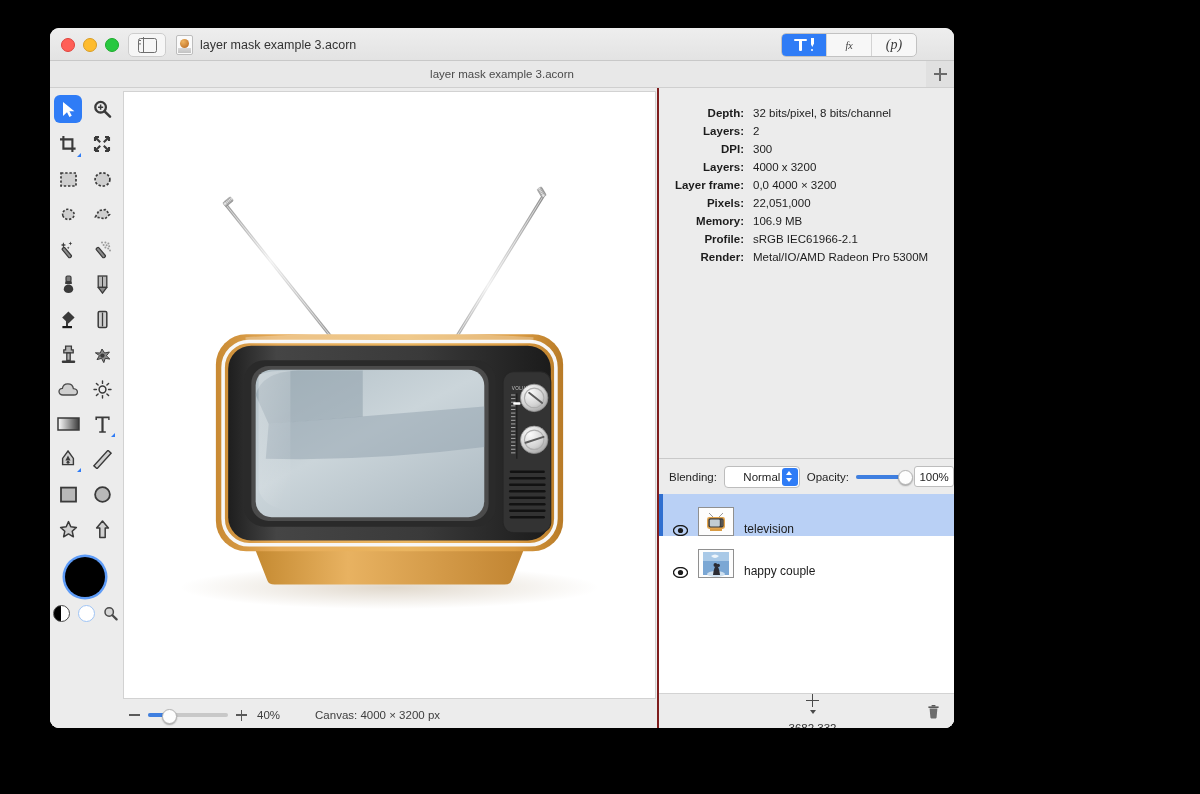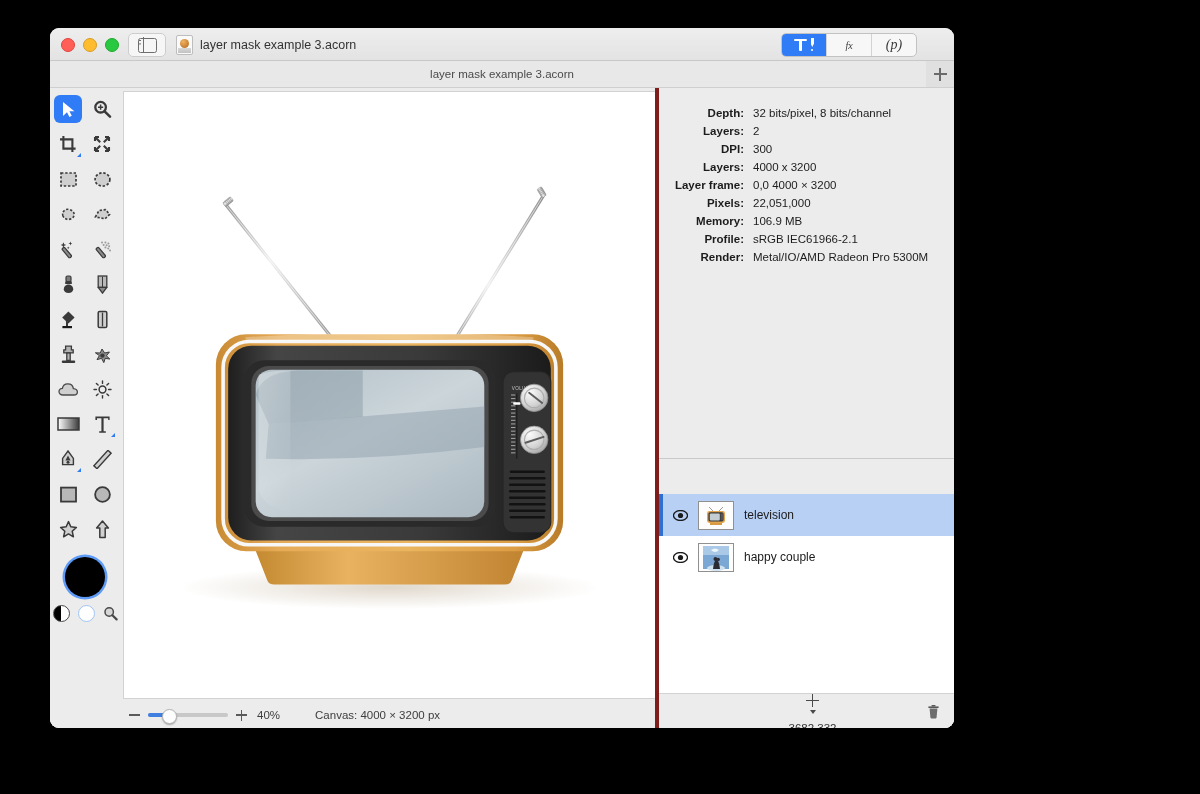--- a/index.html
+++ b/index.html
@@ -98,21 +98,21 @@
   .zknob{position:absolute;left:25%;top:-4.5px;width:13px;height:13px;margin-left:-6px;
      border-radius:50%;background:#fdfdfd;border:.5px solid #b4b4b4;box-shadow:0 1px 1.5px rgba(0,0,0,.3);}
   .zpct{margin-left:2px;}
   .cvsinfo{margin-left:27px;}
 
   
   .art{position:absolute;left:0;top:0;width:100%;height:100%;}
 
   
   .rpanel{position:absolute;right:0;top:0;width:295px;height:641px;background:#ececec;
-          border-left:4px solid #7f1d1d;}
+          border-left:2px solid #7f1d1d;}
   .info{padding:16px 20px 0 0;}
   .irow{display:flex;font-size:11.5px;line-height:18px;color:#1c1c1c;}
   .ilab{width:85px;text-align:right;font-weight:bold;flex:none;}
   .ival{padding-left:9px;}
 
   .divider{position:absolute;left:0;right:0;top:370px;height:1px;background:#c9c9c9;}
 
   .blendbar{position:absolute;left:0;right:0;top:371px;height:35px;background:#ececec;
      display:flex;align-items:center;padding-left:10px;gap:7px;font-size:11.5px;color:#232323;}
   .select{position:relative;width:82px;height:20px;background:#fff;border:1px solid #bdbdbd;
@@ -123,21 +123,21 @@
   .stepper:before{top:3.6px;border-bottom:4px solid #fff;}
   .stepper:after{bottom:3.6px;border-top:4px solid #fff;}
   .opsl{position:relative;width:57px;height:4px;background:#c8c8c8;border-radius:2px;}
   .opfill{position:absolute;left:0;top:0;height:4px;width:100%;background:#3f7fe0;border-radius:2px;}
   .opknob{position:absolute;right:-6px;top:-4.5px;width:13px;height:13px;border-radius:50%;
      background:#fdfdfd;border:.5px solid #b4b4b4;box-shadow:0 1px 1.5px rgba(0,0,0,.3);}
   .opfield{width:42px;height:19px;background:#fff;border:1px solid #bdbdbd;border-radius:3px;
      display:flex;align-items:center;justify-content:center;font-size:11.5px;}
 
   .layerlist{position:absolute;left:0;right:0;top:406px;bottom:35px;background:#fff;}
-  .layer{position:relative;height:42px;display:flex;align-items:center;gap:10px;padding-left:14px;}
+  .layer{position:relative;height:42px;display:flex;align-items:flex-end;gap:10px;padding-left:14px;}
   .layer.sel{background:#b9d0f5;}
   .layer.sel:before{content:"";position:absolute;left:0;top:0;bottom:0;width:4px;background:#2f6fd0;}
   .eye{width:15px;height:11px;flex:none;}
   .thumb{width:34px;height:27px;border:1px solid #909090;background:#fff;flex:none;position:relative;overflow:hidden;}
   .lname{font-size:12px;color:#1b1b1b;}
 
   .layerfoot{position:absolute;left:0;right:0;bottom:0;height:35px;background:#ececec;
      border-top:1px solid #d3d3d3;display:flex;align-items:center;gap:8px;padding-left:12px;
      font-size:11.5px;color:#333;flex-direction:column;}
   .fplus{position:relative;width:13px;height:13px;}
@@ -623,20 +623,35 @@
           <div class="ival">sRGB IEC61966-2.1</div>
             </div>
         <div class="irow">
           <div class="ilab">Render:</div>
           <div class="ival">Metal/IO/AMD Radeon Pro 5300M</div>
             </div>
       </div>
 
       <div class="divider"></div>
 
+      <div class="blendbar">
+        <span>Blending:</span>
+        <div class="select">
+          <span>Normal</span>
+          <span class="stepper"></span>
+        </div>
+        <span>Opacity:</span>
+        <div class="opsl">
+          <div class="opfill"></div>
+              <div class="opknob"></div>
+        </div>
+        <div class="opfield">
+          <span>100%</span>
+        </div>
+      </div>
 
       <div class="layerlist">
 
         <div class="layer sel">
           <svg class="eye" viewBox="0 0 15 11">
             <ellipse cx="7.5" cy="5.5" rx="7" ry="5" fill="none" stroke="#1a1a1a" stroke-width="1.3"></ellipse>
             <circle cx="7.5" cy="5.5" r="2.6" fill="#1a1a1a"></circle>
               </svg>
           <div class="thumb">
             <svg viewBox="0 0 34 27" width="34" height="27">

